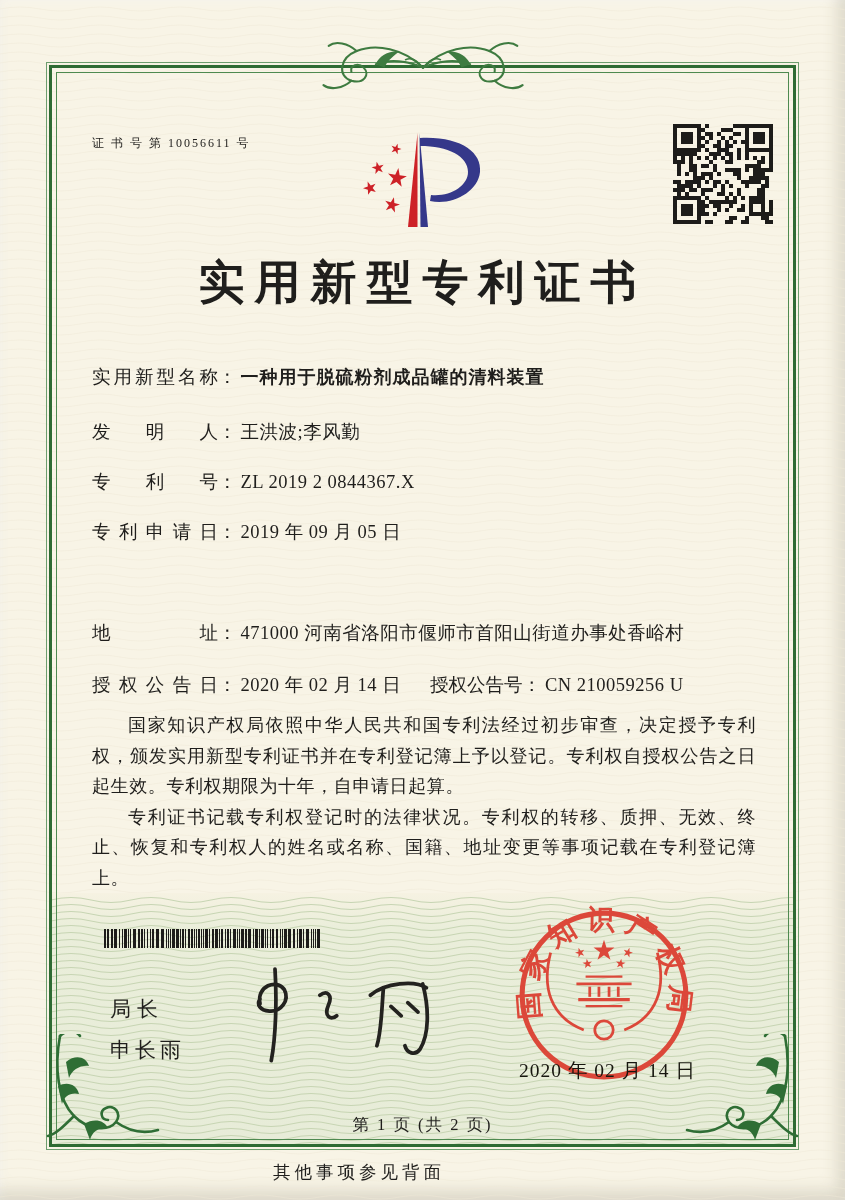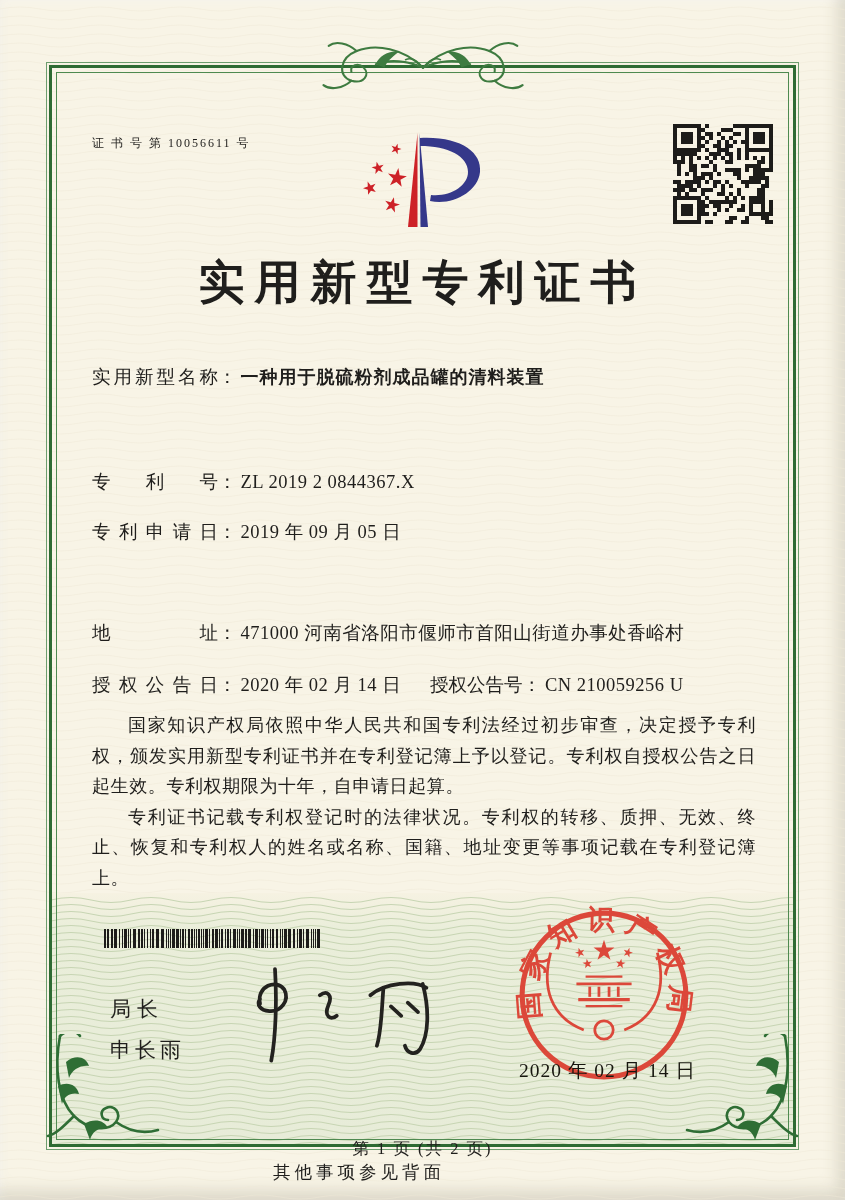--- a/index.html
+++ b/index.html
@@ -26,21 +26,21 @@
   .flabel{display:inline-block;width:126px;text-align:justify;text-align-last:justify;}
   .fcolon{display:inline-block;margin-right:4px;}
   .fvalue{letter-spacing:.5px;}
   .v-bold{font-weight:700;font-family:"Liberation Sans","DejaVu Sans",sans-serif;font-size:18px;letter-spacing:1px;}
   .grant2{position:absolute;left:338px;top:0;}
   .paras{left:92px;top:710px;width:664px;font-size:18px;line-height:30.5px;text-align:justify;z-index:4;}
   .paras p{margin:0;text-indent:2em;letter-spacing:.6px;}
   .role{left:110px;top:995px;font-size:21px;letter-spacing:6px;z-index:4;}
   .role-name{left:110px;top:1036px;font-size:21px;letter-spacing:4px;z-index:4;}
   .seal-date{left:519px;top:1057px;font-size:19.5px;letter-spacing:1px;z-index:6;color:#17160f;}
-  .page-info{left:52px;top:1114px;width:741px;text-align:center;font-size:16.5px;letter-spacing:2px;z-index:4;margin-top:24px;}
+  .page-info{left:52px;top:1114px;width:741px;text-align:center;font-size:16.5px;letter-spacing:2px;z-index:4;}
   .back-note{left:0;top:1160px;width:718px;text-align:center;font-size:17.5px;letter-spacing:4px;z-index:4;}
 </style>
 </head>
 <body>
 
 <div class="page">
 
   <svg width="0" height="0" style="position:absolute">
     <defs>
       <path id="star5" d="M0,-1 L0.2245,-0.309 L0.9511,-0.309 L0.3633,0.118 L0.5878,0.809 L0,0.4 L-0.5878,0.809 L-0.3633,0.118 L-0.9511,-0.309 L-0.2245,-0.309 Z"></path>
@@ -603,20 +603,23 @@
       <rect x="72" y="96" width="4" height="4" fill="#1d1c1a"></rect>
       <rect x="92" y="96" width="4" height="4" fill="#1d1c1a"></rect>
       <rect x="96" y="96" width="4" height="4" fill="#1d1c1a"></rect>
     </svg>
 
   <div class="abs title content">实用新型专利证书</div>
 
   <div class="abs fieldrow" style="top:364px">
     <span class="flabel">实用新型名称</span><span class="fcolon">：</span><span class="fvalue v-bold">一种用于脱硫粉剂成品罐的清料装置</span>
   </div>
+  <div class="abs fieldrow" style="top:419px">
+    <span class="flabel">发明人</span><span class="fcolon">：</span><span class="fvalue">王洪波;李风勤</span>
+  </div>
   <div class="abs fieldrow" style="top:469px">
     <span class="flabel">专利号</span><span class="fcolon">：</span><span class="fvalue">ZL 2019 2 0844367.X</span>
   </div>
   <div class="abs fieldrow" style="top:519px">
     <span class="flabel">专利申请日</span><span class="fcolon">：</span><span class="fvalue">2019 年 09 月 05 日</span>
   </div>
   <div class="abs fieldrow" style="top:620px">
     <span class="flabel">地址</span><span class="fcolon">：</span><span class="fvalue">471000 河南省洛阳市偃师市首阳山街道办事处香峪村</span>
   </div>
   <div class="abs fieldrow" style="top:672px">

